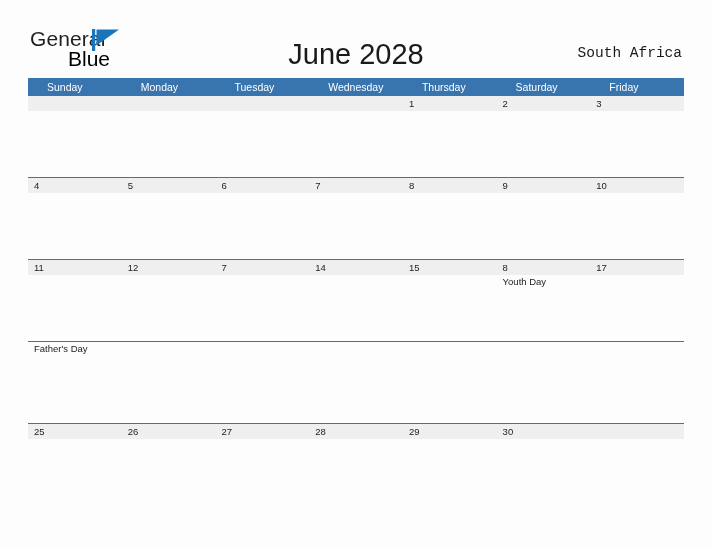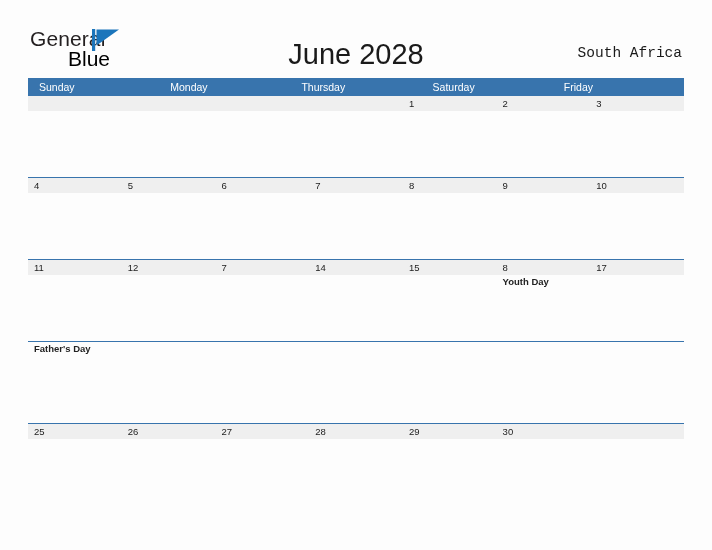--- a/index.html
+++ b/index.html
@@ -96,21 +96,21 @@
   .weekday-row {
     display: flex;
     background: #3874ad;
     height: 18px;
   }
   .weekday-cell {
     flex: 1 1 0;
     color: #ffffff;
     font-size: 10.5px;
     line-height: 18px;
-    padding-left: 11px;
+    padding-left: 19px;
     box-sizing: border-box;
     white-space: nowrap;
     overflow: hidden;
   }
 
   .week-row {
     height: 81px;
     position: relative;
   }
   .week-row + .week-row {
@@ -128,21 +128,20 @@
     line-height: 15px;
     color: #222222;
     padding-left: 6px;
     box-sizing: border-box;
   }
 
   .event-strip {
     display: flex;
     height: 52px;
     background: #fdfdfd;
-    font-weight: bold;
   }
   .event-cell {
     flex: 1 1 0;
     padding: 1px 4px 0 6px;
     box-sizing: border-box;
   }
   .event-text {
     font-size: 9.5px;
     line-height: 12px;
     color: #222222;
@@ -171,20 +170,22 @@
 
     <div class="region-label">South Africa</div>
 
   </div>
 
   <div class="calendar">
 
     <div class="weekday-row">
       <div class="weekday-cell">Sunday</div>
       <div class="weekday-cell">Monday</div>
+      <div class="weekday-cell">Tuesday</div>
+      <div class="weekday-cell">Wednesday</div>
       <div class="weekday-cell">Thursday</div>
       <div class="weekday-cell">Saturday</div>
       <div class="weekday-cell">Friday</div>
     </div>
 
     <div class="week-row">
       <div class="date-strip">
         <div class="date-cell"></div>
         <div class="date-cell"></div>
         <div class="date-cell"></div>

